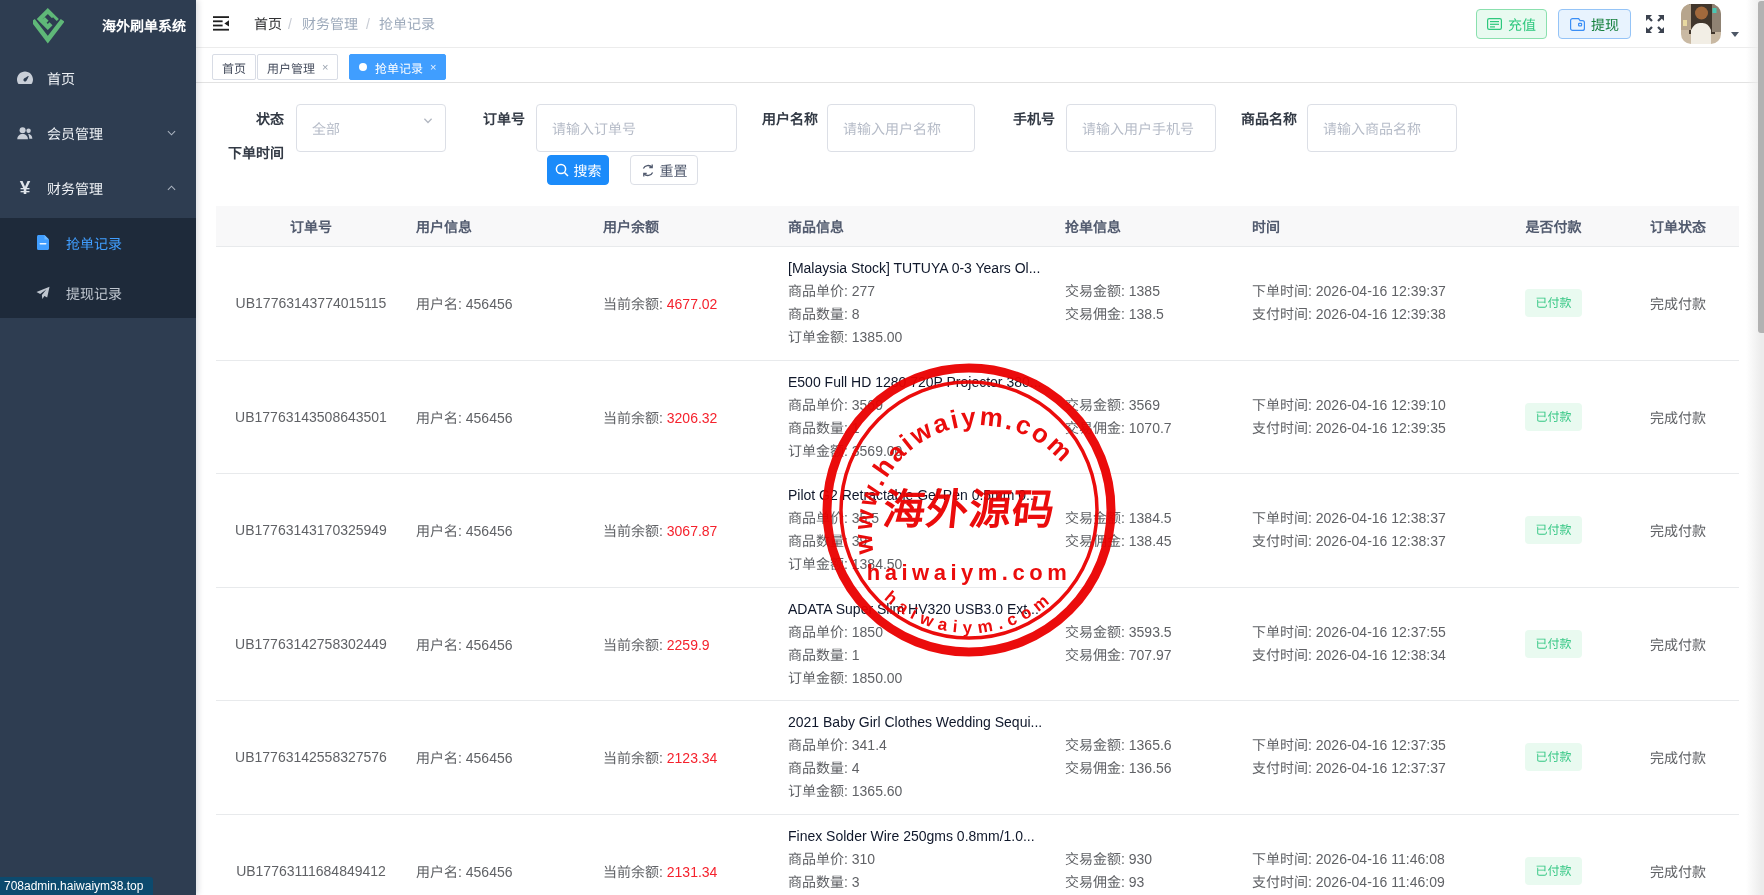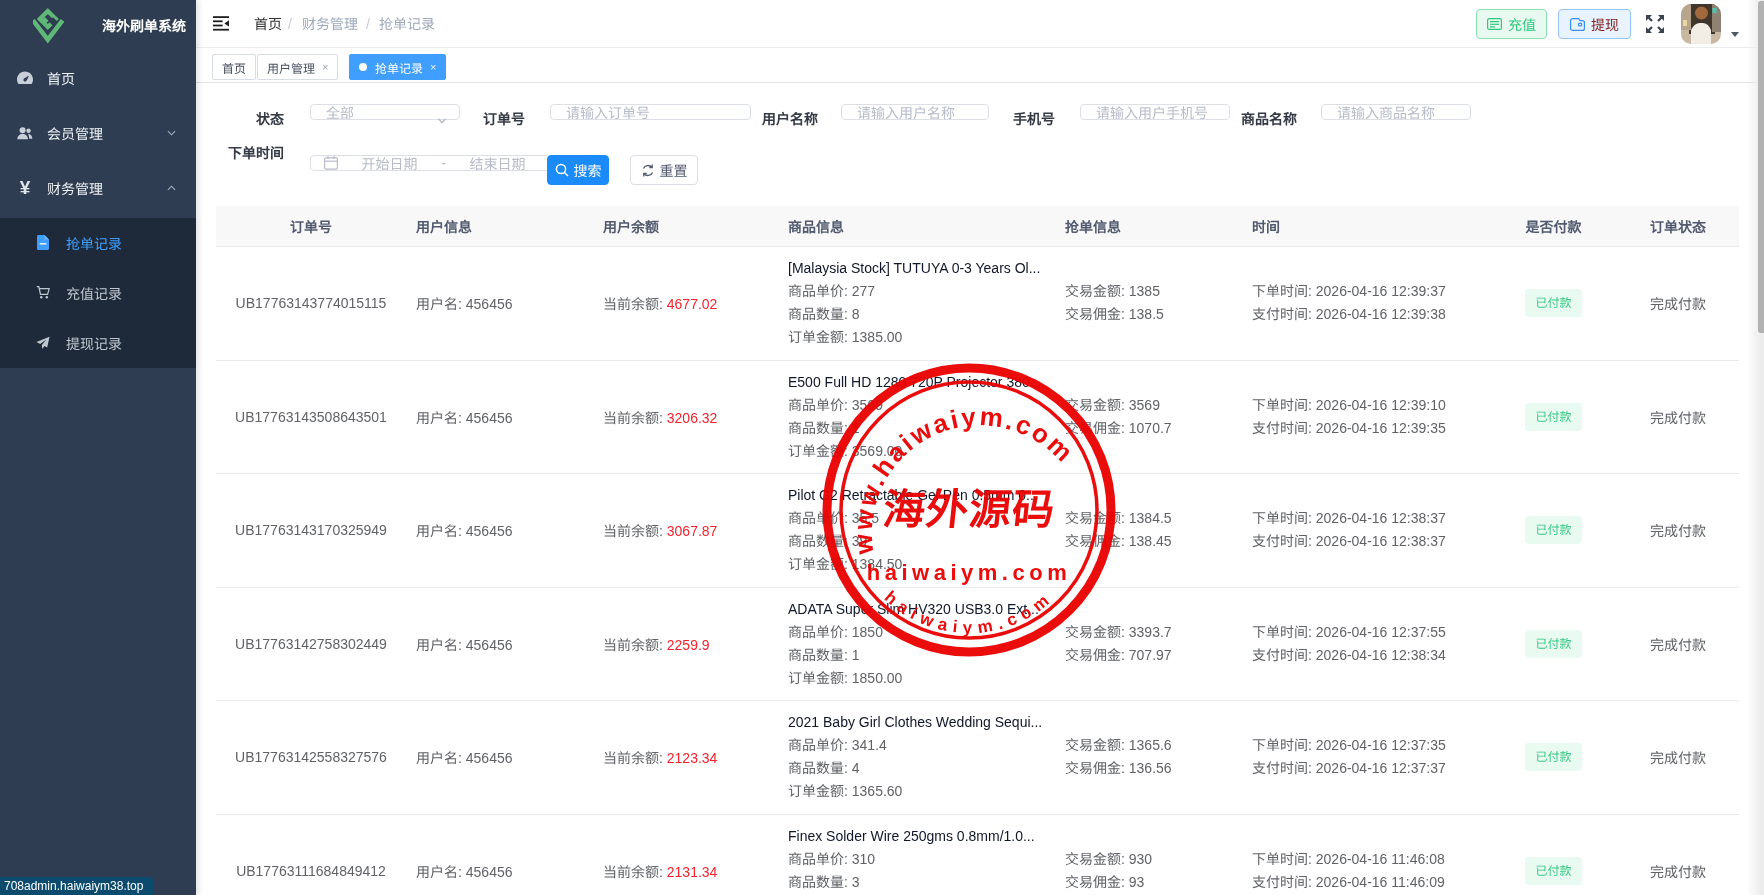--- a/index.html
+++ b/index.html
@@ -18,35 +18,35 @@
 .sitem.on{color:#409eff;}
 
 #hd{position:absolute;left:196px;top:0;right:0;height:48px;background:#fff;border-bottom:1px solid #ececec;z-index:3;}
 #collapse{position:absolute;left:17px;top:16px;}
 .bc{position:absolute;top:0;height:48px;line-height:48px;font-size:14px;}
 .bc1{left:58px;color:#303133;}
 .bsl{color:#c8ccd4;}
 .bc2{color:#9daabb;}
 .hbtn{position:absolute;top:9px;height:30px;border-radius:4px;font-size:14px;display:flex;align-items:center;justify-content:center;gap:6px;}
 #btnCz{left:1280px;width:71px;background:#e8faf0;border:1px solid #8ae0ae;color:#2dc87d;}
-#btnTx{left:1362px;width:73px;background:#e8f3fe;border:1px solid #95c4f7;color:#7f1d1d;}
+#btnTx{left:1362px;width:73px;background:#e8f3fe;border:1px solid #95c4f7;color:#15803d;}
 #fsic{position:absolute;left:1450px;top:15px;}
 #avatar{position:absolute;left:1485px;top:4px;width:40px;height:40px;}
 #caret{position:absolute;left:1535px;top:32px;width:0;height:0;border-left:4.5px solid transparent;border-right:4.5px solid transparent;border-top:5.5px solid #4d5766;}
 
 #tabbar{position:absolute;left:196px;top:48px;right:0;height:35px;background:#fff;border-bottom:1px solid #e2e2e2;z-index:3;}
 .tab{position:absolute;top:6px;height:26px;display:flex;align-items:center;background:#fff;border:1px solid #d8dce5;color:#495060;font-size:12px;padding:0 9px;border-radius:2px;}
 .tab .x{color:#9aa3af;font-size:11px;margin-left:7px;}
 .tab.on{background:#409eff;border-color:#409eff;color:#fff;}
 .tab.on .dot{width:8px;height:8px;border-radius:50%;background:#fff;margin-right:8px;}
 .tab.on .x{color:#e8f2ff;}
 
 #content{position:absolute;left:196px;top:84px;right:0;bottom:0;background:#fff;z-index:1;}
 .flabel{position:absolute;height:30px;line-height:30px;font-weight:bold;color:#333a45;font-size:14px;text-align:right;white-space:nowrap;}
-.finput{position:absolute;height:16px;border:1px solid #dcdfe6;border-radius:4px;background:#fff;display:flex;align-items:center;color:#b6bcc8;font-size:14px;margin-left:14px;}
+.finput{position:absolute;height:48px;border:1px solid #dcdfe6;border-radius:4px;background:#fff;display:flex;align-items:center;color:#b6bcc8;font-size:14px;}
 .finput .ph{margin-left:15px;}
 .sel-arrow{position:absolute;right:12px;top:11px;width:10px;height:9px;}
 
 .btn{position:absolute;height:30px;border-radius:4px;font-size:14px;display:flex;align-items:center;justify-content:center;gap:5px;}
 #btnSearch{left:351px;top:71px;width:62px;background:#1b8bfa;color:#fff;border:1px solid #1b8bfa;}
 #btnReset{left:434px;top:71px;width:68px;background:#fff;color:#515a6e;border:1px solid #dcdfe6;}
 
 #tblwrap{position:absolute;left:20px;top:121.5px;width:1523px;}
 table{border-collapse:collapse;table-layout:fixed;width:1523px;}
 th{background:#f8f8f9;height:41px;font-size:14px;color:#515a6e;font-weight:bold;text-align:left;padding:0 0 0 10px;border-bottom:1px solid #e8eaec;}
@@ -106,29 +106,20 @@
   </div>
   <div id="submenu">
     <div class="sitem on">
       <span class="mic">
         <svg width="14" height="15" viewBox="0 0 14 15" fill="#409eff">
             <path d="M1 1.5C1 .7 1.7 0 2.5 0h6L13 4.5v9c0 .8-.7 1.5-1.5 1.5h-9A1.5 1.5 0 0 1 1 13.5z"></path>
             <path d="M8.5 0 L13 4.5 H8.5z" fill="#6cb8ff"></path>
             <rect x="3.5" y="8" width="7" height="1.6" rx=".8" fill="#eaf4ff"></rect>
           </svg>
       </span>抢单记录
-    </div>
-    <div class="sitem">
-      <span class="mic">
-        <svg width="15" height="15" viewBox="0 0 15 15" fill="none" stroke="#bfc6cf" stroke-width="1.3">
-            <path d="M.8 1.2h2.2l1.8 8.3h7.6l1.7-6.1H3.6"></path>
-            <circle cx="5.6" cy="12.6" r="1.3" fill="#bfc6cf" stroke="none"></circle>
-            <circle cx="11.6" cy="12.6" r="1.3" fill="#bfc6cf" stroke="none"></circle>
-          </svg>
-      </span>充值记录
     </div>
     <div class="sitem">
       <span class="mic">
         <svg width="15" height="14" viewBox="0 0 15 14" fill="#bfc6cf">
             <path d="M14.5.3 L.5 6l4 2.2L11 3.3 6.3 9.2l.5 4.3 2.2-3.2 3 1.6z"></path>
           </svg>
       </span>提现记录
     </div>
   </div>
 </div>
@@ -214,31 +205,20 @@
   <div class="flabel" style="left:779px;top:20px;width:80px;">手机号</div>
   <div class="finput" style="left:870px;top:20px;width:150px;">
       <span class="ph">请输入用户手机号</span>
     </div>
   <div class="flabel" style="left:1021px;top:20px;width:80px;">商品名称</div>
   <div class="finput" style="left:1111px;top:20px;width:150px;">
       <span class="ph">请输入商品名称</span>
     </div>
 
   <div class="flabel" style="left:8px;top:54px;width:80px;">下单时间</div>
-  <div class="finput" style="left:100px;top:71px;width:240px;color:#b6bcc8;">
-    <svg style="margin-left:13px;" width="14" height="14" viewBox="0 0 14 14" fill="none" stroke="#b6bcc8" stroke-width="1.2">
-        <rect x=".6" y="1.8" width="12.8" height="11.4" rx="1.5"></rect>
-        <line x1=".6" y1="5.2" x2="13.4" y2="5.2"></line>
-        <line x1="4" y1="0" x2="4" y2="3"></line>
-        <line x1="10" y1="0" x2="10" y2="3"></line>
-      </svg>
-    <span style="flex:1;text-align:center;">开始日期</span>
-      <span>-</span>
-      <span style="flex:1;text-align:center;">结束日期</span>
-  </div>
   <div class="btn" id="btnSearch">
     <svg width="14" height="14" viewBox="0 0 14 14" fill="none" stroke="#fff" stroke-width="1.5">
         <circle cx="6" cy="6" r="4.6"></circle>
         <line x1="9.5" y1="9.5" x2="13" y2="13"></line>
       </svg>
     搜索
   </div>
   <div class="btn" id="btnReset">
     <svg width="14" height="13" viewBox="0 0 14 13" fill="none" stroke="#515a6e" stroke-width="1.3">
         <path d="M2.4 4.6 A5.2 5.2 0 0 1 11 3.2"></path>
@@ -341,21 +321,21 @@
           <td class="c">UB17763142758302449</td>
           <td>用户名: 456456</td>
           <td>当前余额: <span class="red">2259.9</span></td>
           <td class="plines">
               <a class="prod">ADATA Super Slim HV320 USB3.0 Ext...</a>
               <div>商品单价: 1850</div>
               <div>商品数量: 1</div>
               <div>订单金额: 1850.00</div>
             </td>
           <td class="plines">
-              <div>交易金额: 3393.7</div>
+              <div>交易金额: 3593.5</div>
               <div>交易佣金: 707.97</div>
             </td>
           <td class="plines">
               <div>下单时间: 2026-04-16 12:37:55</div>
               <div>支付时间: 2026-04-16 12:38:34</div>
             </td>
           <td class="c"><span class="badge">已付款</span></td>
           <td class="c">完成付款</td>
         </tr>
         <tr>

